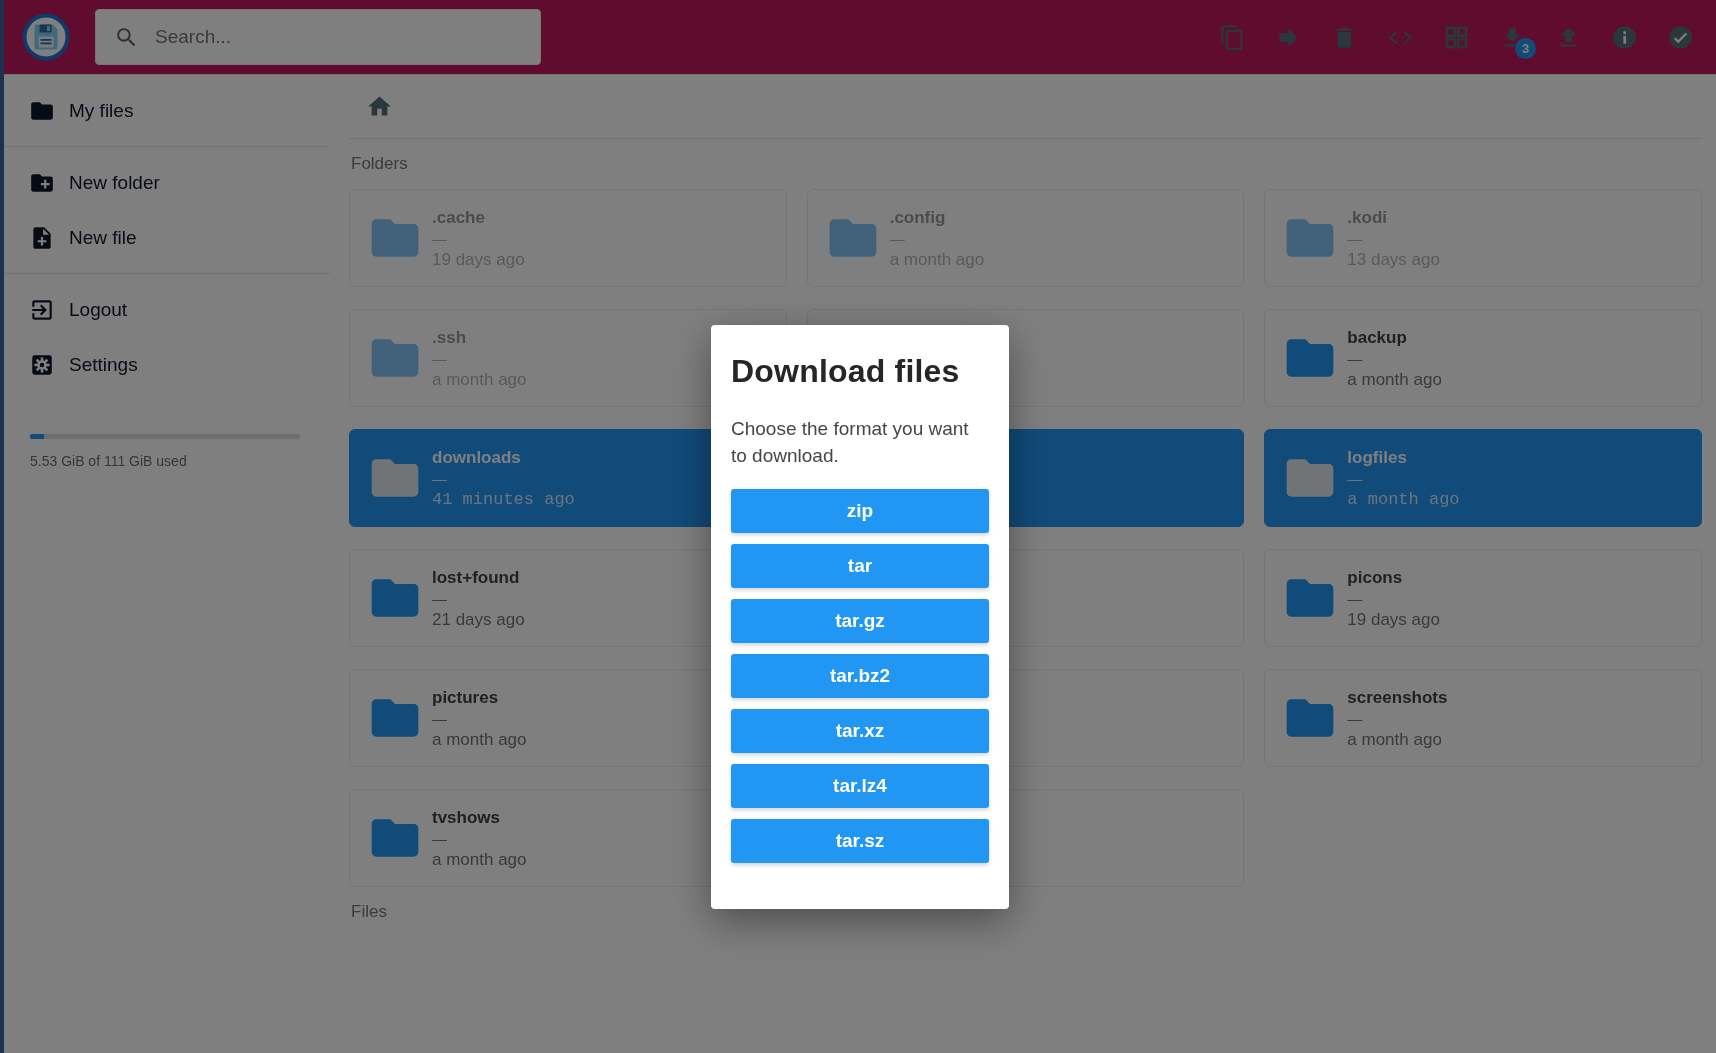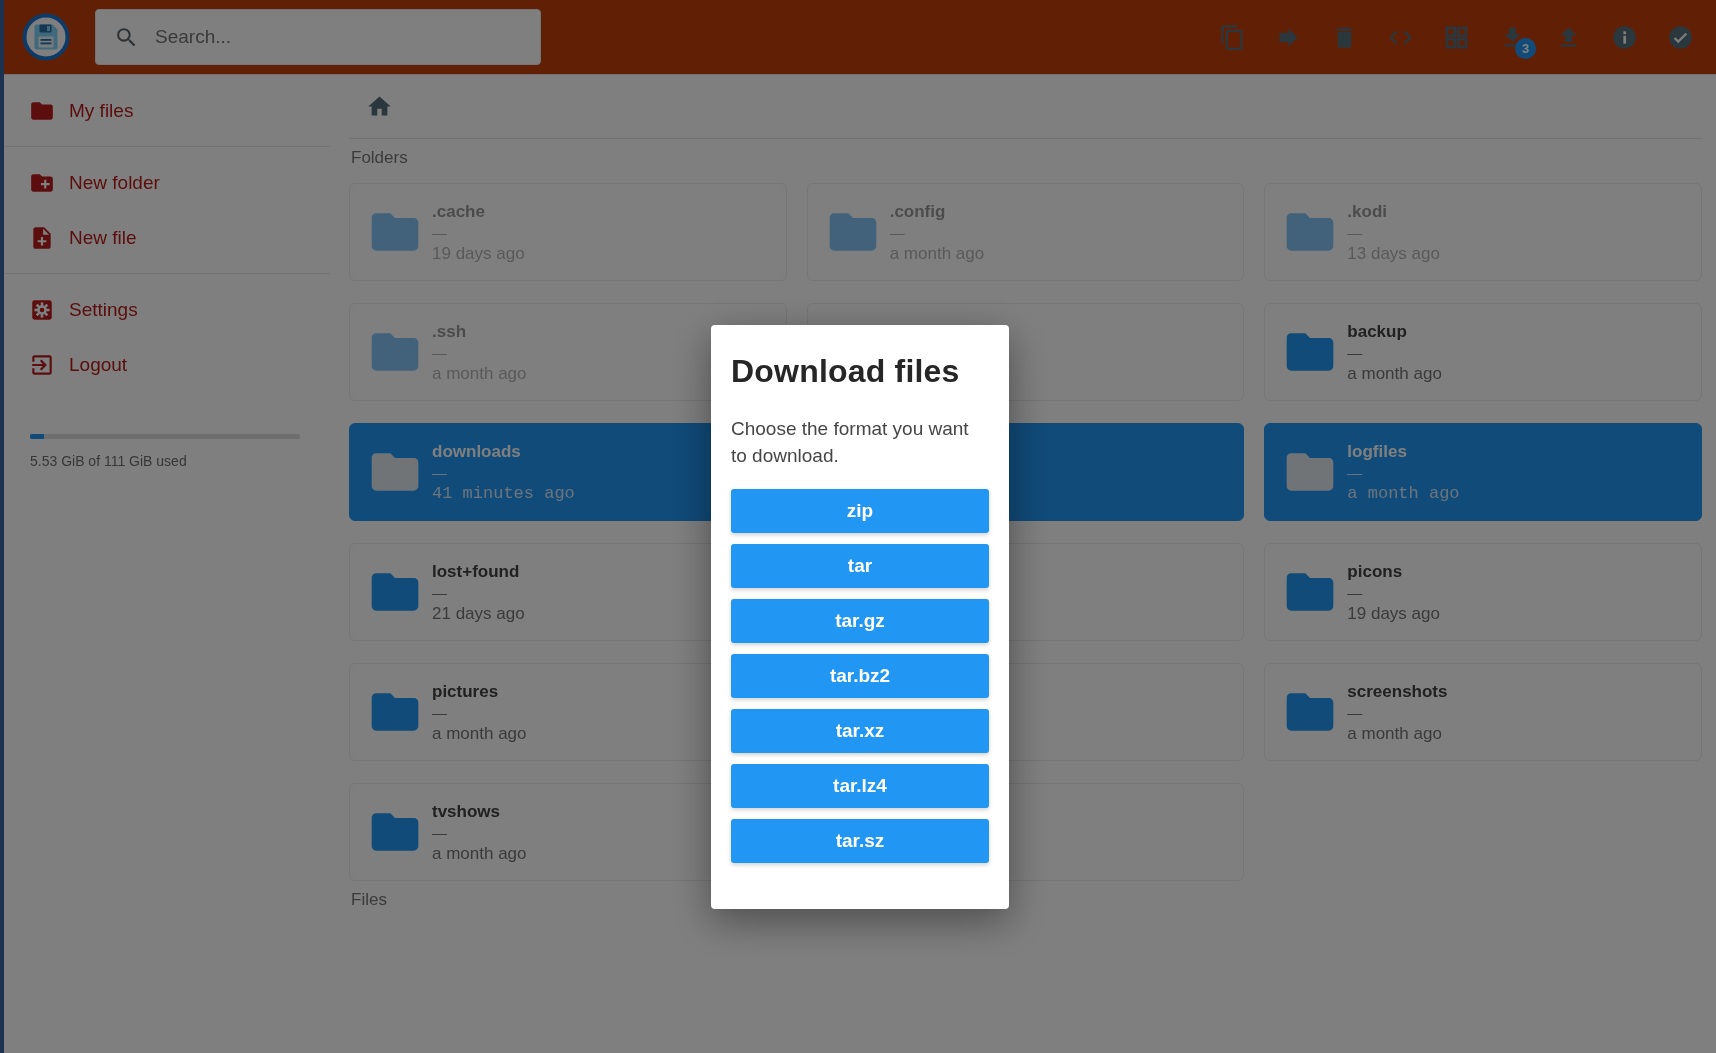--- a/index.html
+++ b/index.html
@@ -1,45 +1,45 @@
 <!DOCTYPE html>
 <html><head>
 <meta charset="utf-8">
 <style>
   * { margin:0; padding:0; box-sizing:border-box; }
   html,body { width:1716px; height:1053px; overflow:hidden; font-family:"Liberation Sans",sans-serif; background:#fff; }
   #app { position:relative; width:1716px; height:1053px; background:#fff; }
   .edge-strip { position:absolute; left:0; top:0; width:4px; height:100%; background:#3a64a0; z-index:5; }
 
   
-  header { position:relative; height:75px; background:#c2410c; border-bottom:1px solid #e0e0e0; display:flex; align-items:center; z-index:1; }
+  header { position:relative; height:75px; background:#be185d; border-bottom:1px solid #e0e0e0; display:flex; align-items:center; z-index:1; }
   .logo { width:50px; height:50px; margin-left:21px; flex:none; }
   .searchbar { width:446px; height:56px; margin-left:24px; background:#fff; border:1px solid #e9e9e9; border-radius:4px; display:flex; align-items:center; padding:0 18px; color:#5f6368; }
   .searchbar svg { flex:none; }
   .search-ph { margin-left:16px; font-size:19px; color:#757575; }
   .tb-actions { margin-left:auto; margin-right:22px; display:flex; align-items:center; gap:29px; }
   .tb-btn { position:relative; width:27px; height:27px; color:#546e7a; cursor:pointer; }
   .tb-btn svg { width:27px; height:27px; display:block; }
   .badge { position:absolute; right:-10px; bottom:-8px; width:21px; height:21px; border-radius:50%; background:#2196f3; color:#fff; font-size:13px; font-weight:bold; display:flex; align-items:center; justify-content:center; }
 
   
   .body { display:flex; height:978px; }
   aside { width:330px; flex:none; padding-top:8px; background:#fff; }
-  .side-item { height:55px; display:flex; align-items:center; padding-left:29px; color:#b91c1c; font-size:19px; cursor:pointer; }
+  .side-item { height:55px; display:flex; align-items:center; padding-left:29px; color:#0f172a; font-size:19px; cursor:pointer; }
   .side-item svg { width:26px; height:26px; margin-right:14px; flex:none; }
   .side-div { height:1px; background:#e7e7e7; margin:8px 0; }
   .storage { margin:42px 30px 0 30px; }
   .progress { height:5px; background:#dcdcdc; border-radius:2px; overflow:hidden; }
   .progress > div { height:100%; background:#2196f3; }
   .storage-label { margin-top:14px; font-size:14px; color:#6f6f6f; }
 
   main { flex:1; padding:0 14px 0 19px; }
   .breadcrumb { height:64px; display:flex; align-items:center; padding-left:17px; border-bottom:1px solid #e4e4e4; }
   .breadcrumb svg { width:27px; height:27px; color:#546e7a; cursor:pointer; }
-  .section-label { font-size:17px; color:#777; margin:9px 0 15px 2px; }
+  .section-label { font-size:17px; color:#777; margin:15px 0 15px 2px; }
 
   .grid { display:grid; grid-template-columns:repeat(3,1fr); gap:22px 20px; }
   .card { position:relative; background:#fff; border:1px solid #ececec; border-radius:6px; min-height:98px; display:flex; align-items:center; padding-left:16px; cursor:pointer; }
   .card .ic { flex:none; width:58px; display:flex; justify-content:center; }
   .card .meta { margin-left:8px; min-width:0; }
   .card .name { font-size:17px; font-weight:bold; color:#424242; line-height:23px; white-space:nowrap; }
   .card .size { font-size:15px; color:#757575; line-height:19px; }
   .card .date { font-size:17px; color:#757575; line-height:23px; white-space:nowrap; }
   .card.hidden-item .ic, .card.hidden-item .meta { opacity:0.55; }
   .card.selected { background:#2196f3; border-color:#2196f3; }
@@ -160,41 +160,41 @@
         <span>New folder</span>
       </div>
       <div class="side-item">
         <svg viewBox="0 0 24 24" fill="currentColor">
             <path fill-rule="evenodd" d="M14 2H6c-1.1 0-2 .9-2 2v16c0 1.1.9 2 2 2h12c1.1 0 2-.9 2-2V8l-6-6zm2 14h-3v3h-2v-3H8v-2h3v-3h2v3h3v2zm-3-7V3.5L18.5 9H13z"></path>
           </svg>
         <span>New file</span>
       </div>
       <div class="side-div"></div>
       <div class="side-item">
+        <svg viewBox="0 0 24 24" fill="currentColor">
+            <path d="M10.09 15.59 11.5 17l5-5-5-5-1.41 1.41L12.67 11H3v2h9.67l-2.58 2.59zM19 3H5c-1.11 0-2 .9-2 2v4h2V5h14v14H5v-4H3v4c0 1.1.89 2 2 2h14c1.1 0 2-.9 2-2V5c0-1.1-.9-2-2-2z"></path>
+          </svg>
+        <span>Logout</span>
+      </div>
+      <div class="side-item">
         <svg viewBox="0 0 24 24">
           <rect x="3" y="3" width="18" height="18" rx="2.2" fill="currentColor"></rect>
           <g fill="#fff">
             <circle cx="12" cy="12" r="4.4"></circle>
             <g>
               <rect x="10.8" y="5" width="2.4" height="14"></rect>
               <rect x="5" y="10.8" width="14" height="2.4"></rect>
               <rect x="10.8" y="5" width="2.4" height="14" transform="rotate(45 12 12)"></rect>
               <rect x="10.8" y="5" width="2.4" height="14" transform="rotate(-45 12 12)"></rect>
             </g>
           </g>
           <circle cx="12" cy="12" r="2.1" fill="currentColor"></circle>
         </svg>
         <span>Settings</span>
       </div>
-      <div class="side-item">
-        <svg viewBox="0 0 24 24" fill="currentColor">
-            <path d="M10.09 15.59 11.5 17l5-5-5-5-1.41 1.41L12.67 11H3v2h9.67l-2.58 2.59zM19 3H5c-1.11 0-2 .9-2 2v4h2V5h14v14H5v-4H3v4c0 1.1.89 2 2 2h14c1.1 0 2-.9 2-2V5c0-1.1-.9-2-2-2z"></path>
-          </svg>
-        <span>Logout</span>
-      </div>
 
       <div class="storage">
         <div class="progress">
             <div id="storage-fill" style="width: 5%;"></div>
           </div>
         <div class="storage-label">5.53 GiB of 111 GiB used</div>
       </div>
     </aside>
 
     <main>

